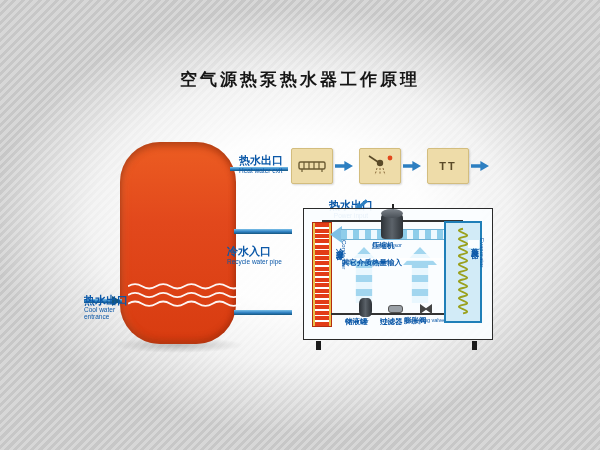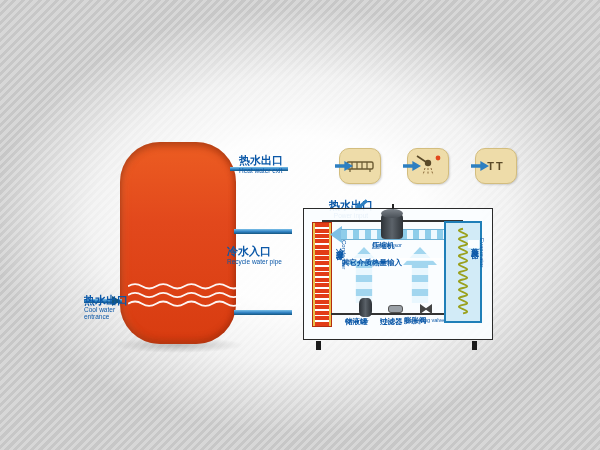--- a/index.html
+++ b/index.html
@@ -29,21 +29,21 @@
   
   .lab{position:absolute;line-height:1.15;}
   .zh{font-size:11px;font-weight:bold;color:#0b58a8;white-space:nowrap;margin-top:8px;}
   .en{font-size:6.5px;color:#0b58a8;}
   .center{text-align:center;}
   .vzh{writing-mode:vertical-rl;text-orientation:upright;font-size:8px;font-weight:bold;
     color:#0b58a8;letter-spacing:2px;white-space:nowrap;}
   .ven{writing-mode:vertical-rl;font-size:6px;color:#0b58a8;white-space:nowrap;}
   
   .appliance{position:absolute;top:148px;width:40px;height:34px;background:#eedca9;
-    border:1px solid #d3bd7e;border-radius:10px;box-shadow:1px 1px 2px rgba(0,0,0,.15);margin-left:48px;}
+    border:1px solid #d3bd7e;border-radius:2px;box-shadow:1px 1px 2px rgba(0,0,0,.15);}
   .appliance svg{width:100%;height:100%;display:block;}
   .tt{width:100%;height:100%;display:flex;align-items:center;justify-content:center;
     font-size:11px;font-weight:bold;color:#5a4a28;letter-spacing:2px;}
   .flow-arrow{position:absolute;top:161px;width:18px;height:10px;background:#2d7fc1;
     clip-path:polygon(0 32%,52% 32%,52% 0,100% 50%,52% 100%,52% 68%,0 68%);}
   
   .unit{position:absolute;left:283px;top:208px;width:188px;height:130px;
     border:1.5px solid #2a2a2a;background:rgba(250,253,255,.92);margin-left:20px;}
   .unit *{position:absolute;}
   .toppipe{left:18px;top:11px;width:141px;height:1.5px;background:#333;}
@@ -81,20 +81,21 @@
   .power-arrow{position:absolute;left:353px;top:201px;width:16px;height:9px;background:#2d7fc1;
     clip-path:polygon(0 32%,52% 32%,52% 0,100% 50%,52% 100%,52% 68%,0 68%);
     transform:rotate(140deg);}
 </style>
 </head>
 <body>
 
 <div class="stage">
   <div class="glow"></div>
 
+  <h1 class="title">空气源热泵热水器工作原理</h1>
 
   <div class="tank-shadow"></div>
   <div class="tank">
     <svg class="waves" viewBox="0 0 104 24" preserveAspectRatio="none">
       <g fill="none" stroke="#ffffff" stroke-width="1.6">
         <path d="M0 4 Q6.5 0 13 4 T26 4 T39 4 T52 4 T65 4 T78 4 T91 4 T104 4"></path>
         <path d="M0 12 Q6.5 8 13 12 T26 12 T39 12 T52 12 T65 12 T78 12 T91 12 T104 12"></path>
         <path d="M0 20 Q6.5 16 13 20 T26 20 T39 20 T52 20 T65 20 T78 20 T91 20 T104 20"></path>
       </g>
     </svg>

